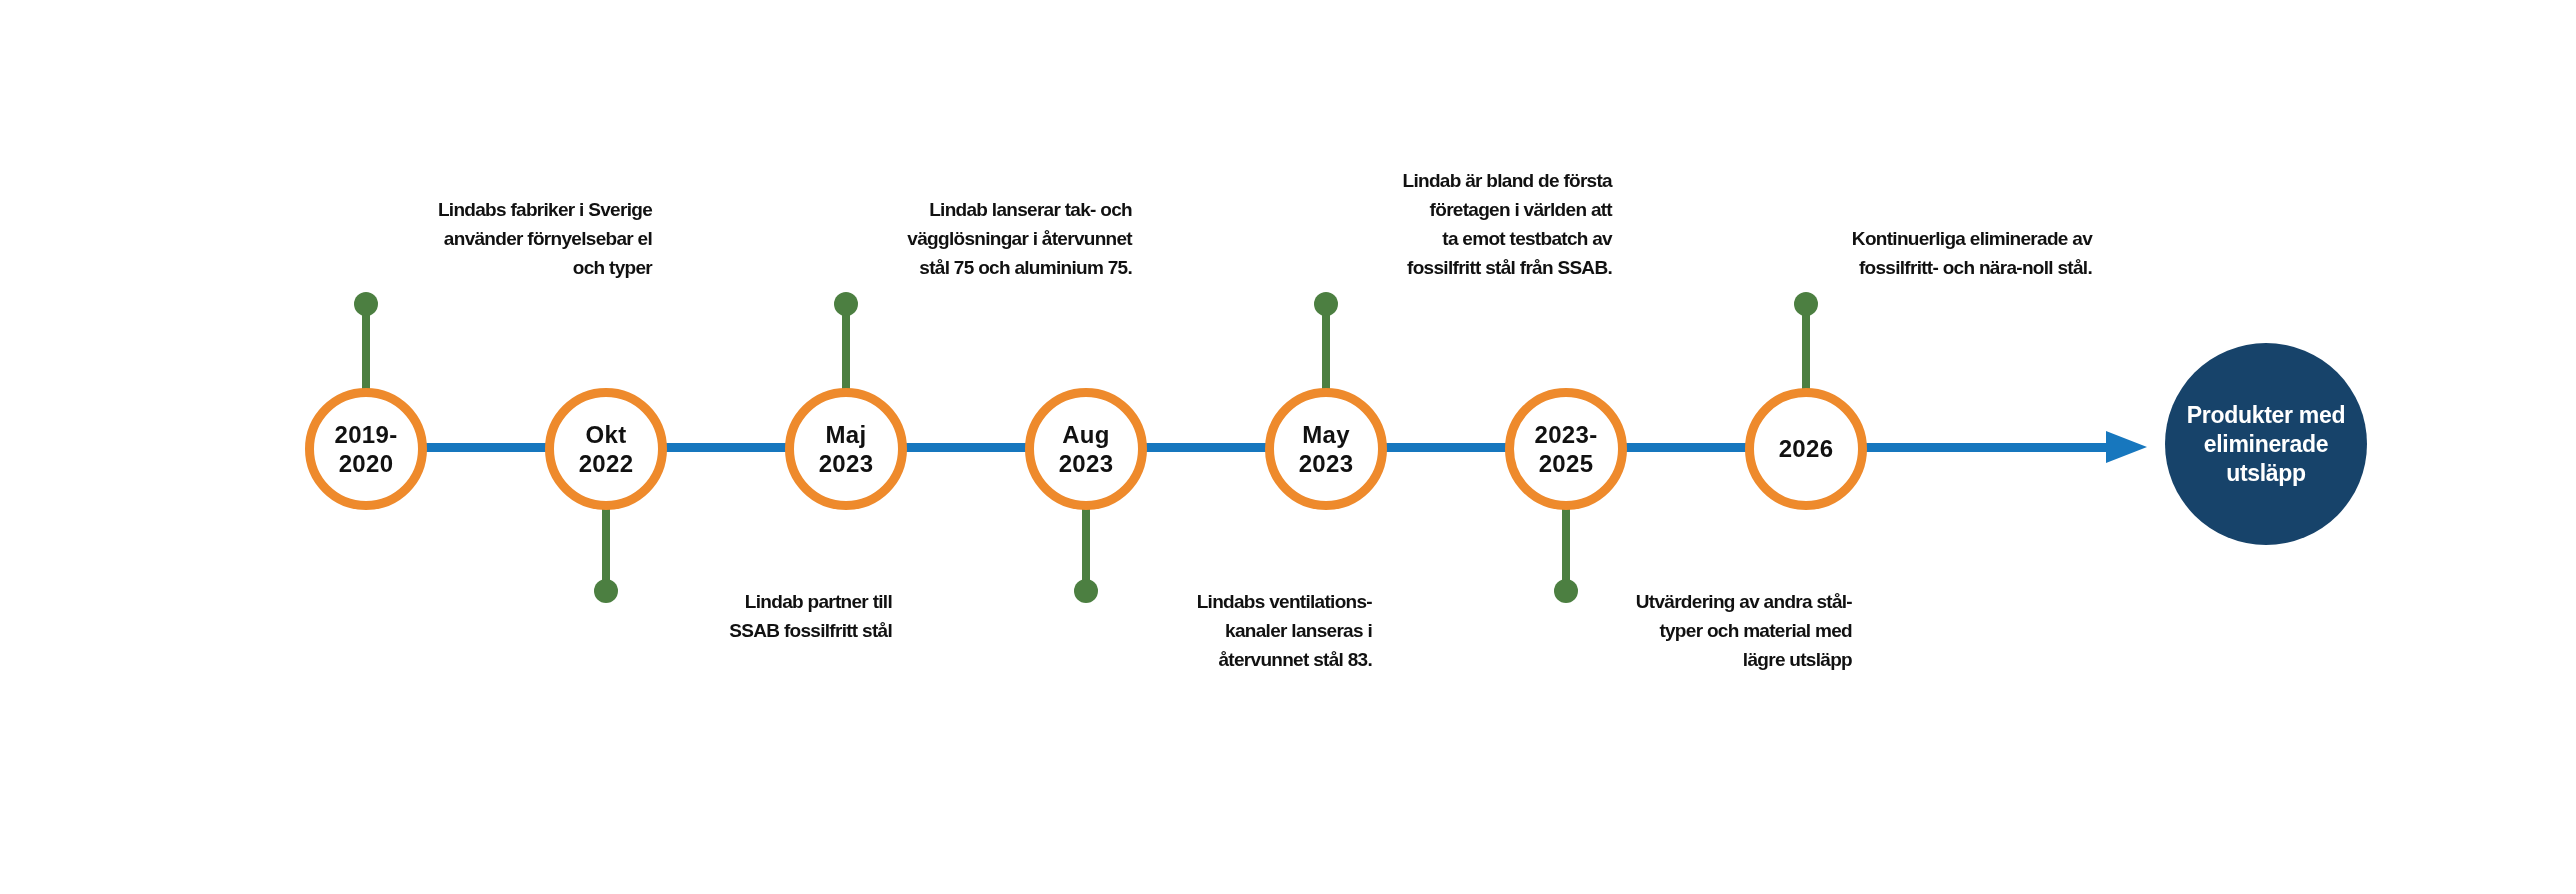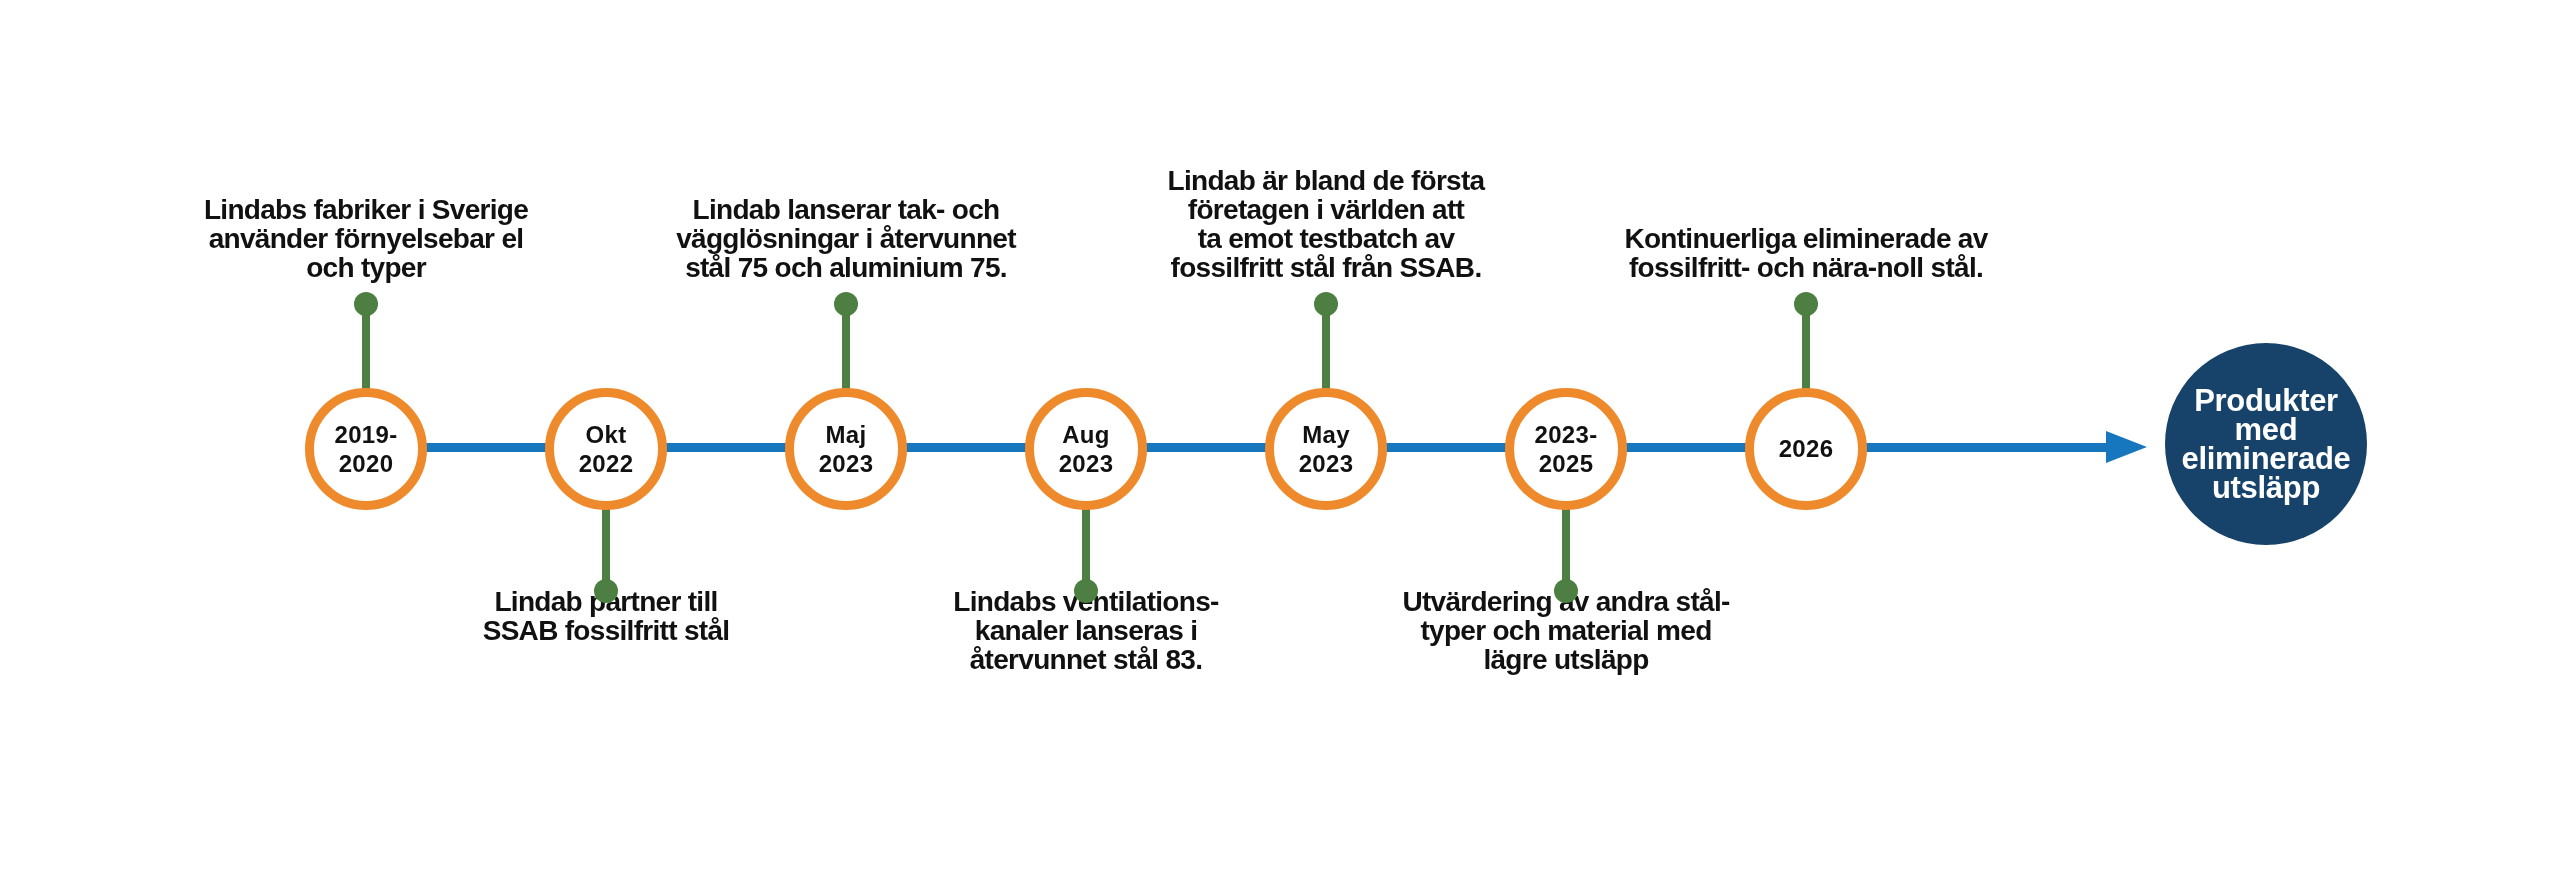--- a/index.html
+++ b/index.html
@@ -64,42 +64,42 @@
     left:calc(var(--cx) - 11.6px);
     z-index:2;
   }
   .dot.above{top:292px;}
   .dot.below{top:579px;}
   
   .annotation{
     position:absolute;
     width:572px;
     left:calc(var(--cx) - 286px);
-    text-align:center;
+    text-align:right;
     font-weight:bold;
-    font-size:28px;
+    font-size:19px;
     line-height:29px;
     letter-spacing:-0.7px;
     white-space:pre-line;
     color:#111111;
   }
   .annotation.above{bottom:612px;}
   .annotation.below{top:587px;}
   
   .end-circle{
     position:absolute;
     left:2165px; top:343px;
     width:202px; height:202px;
     border-radius:50%;
     background:var(--navy);
     color:#ffffff;
     display:flex; align-items:center; justify-content:center;
     text-align:center;
     font-weight:bold;
-    font-size:31px;
+    font-size:23px;
     line-height:29px;
     letter-spacing:-0.3px;
     white-space:pre-line;
     z-index:3;
   }
 </style>
 </head>
 <body>
 
 <div class="canvas">

